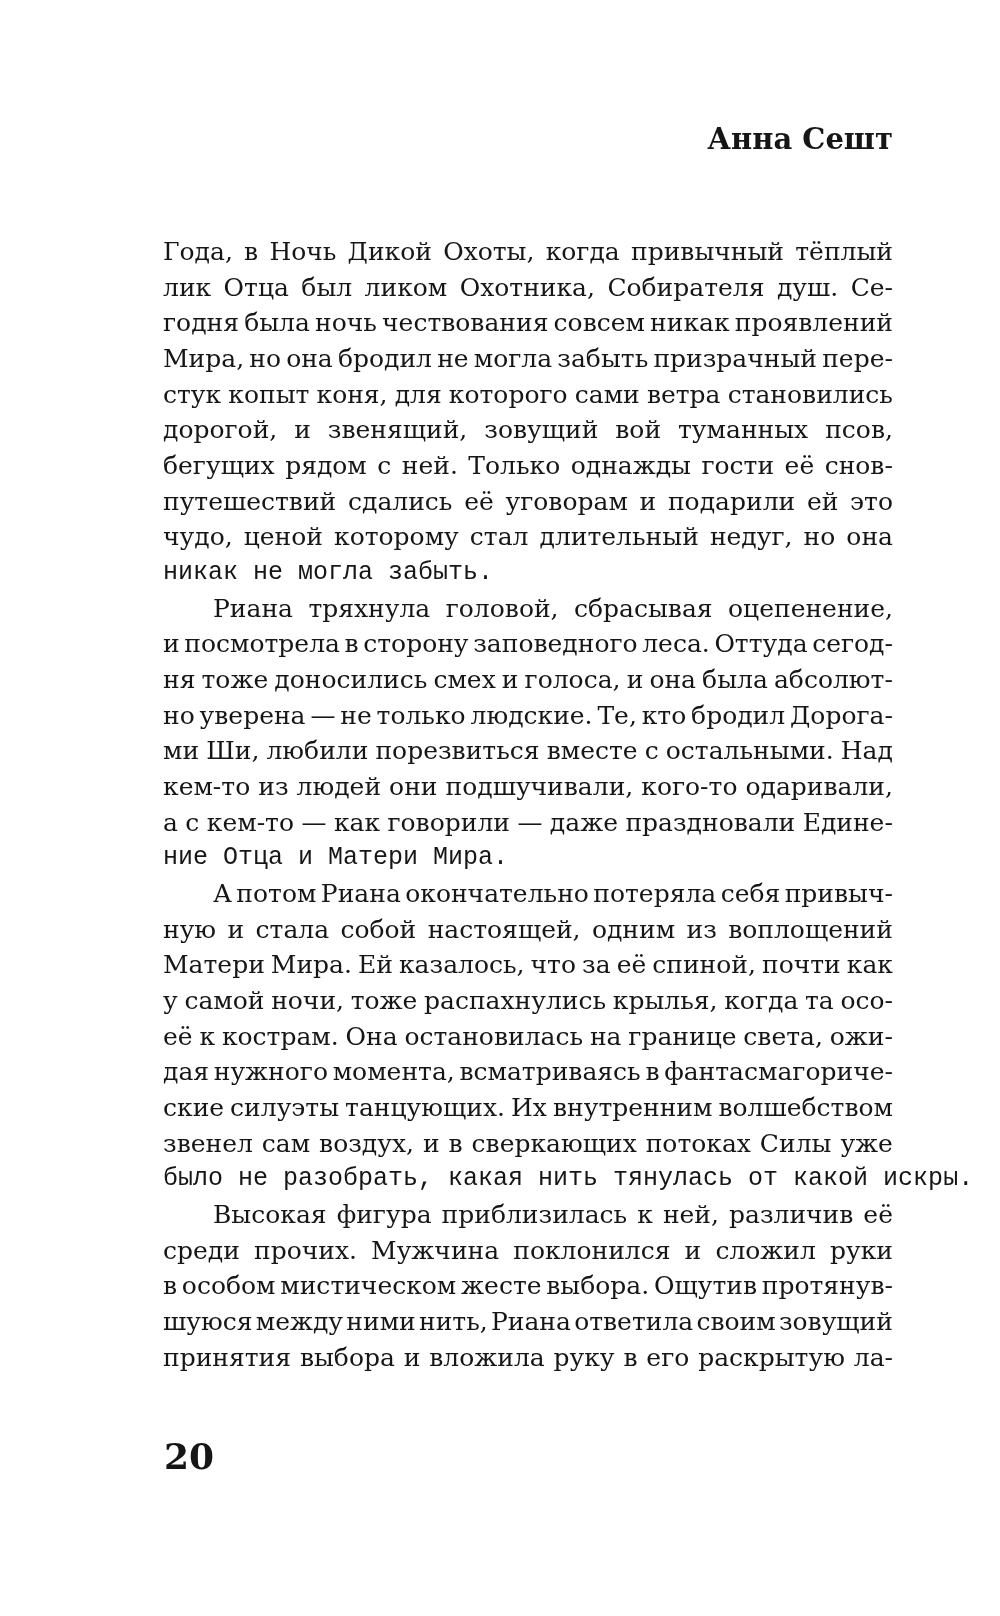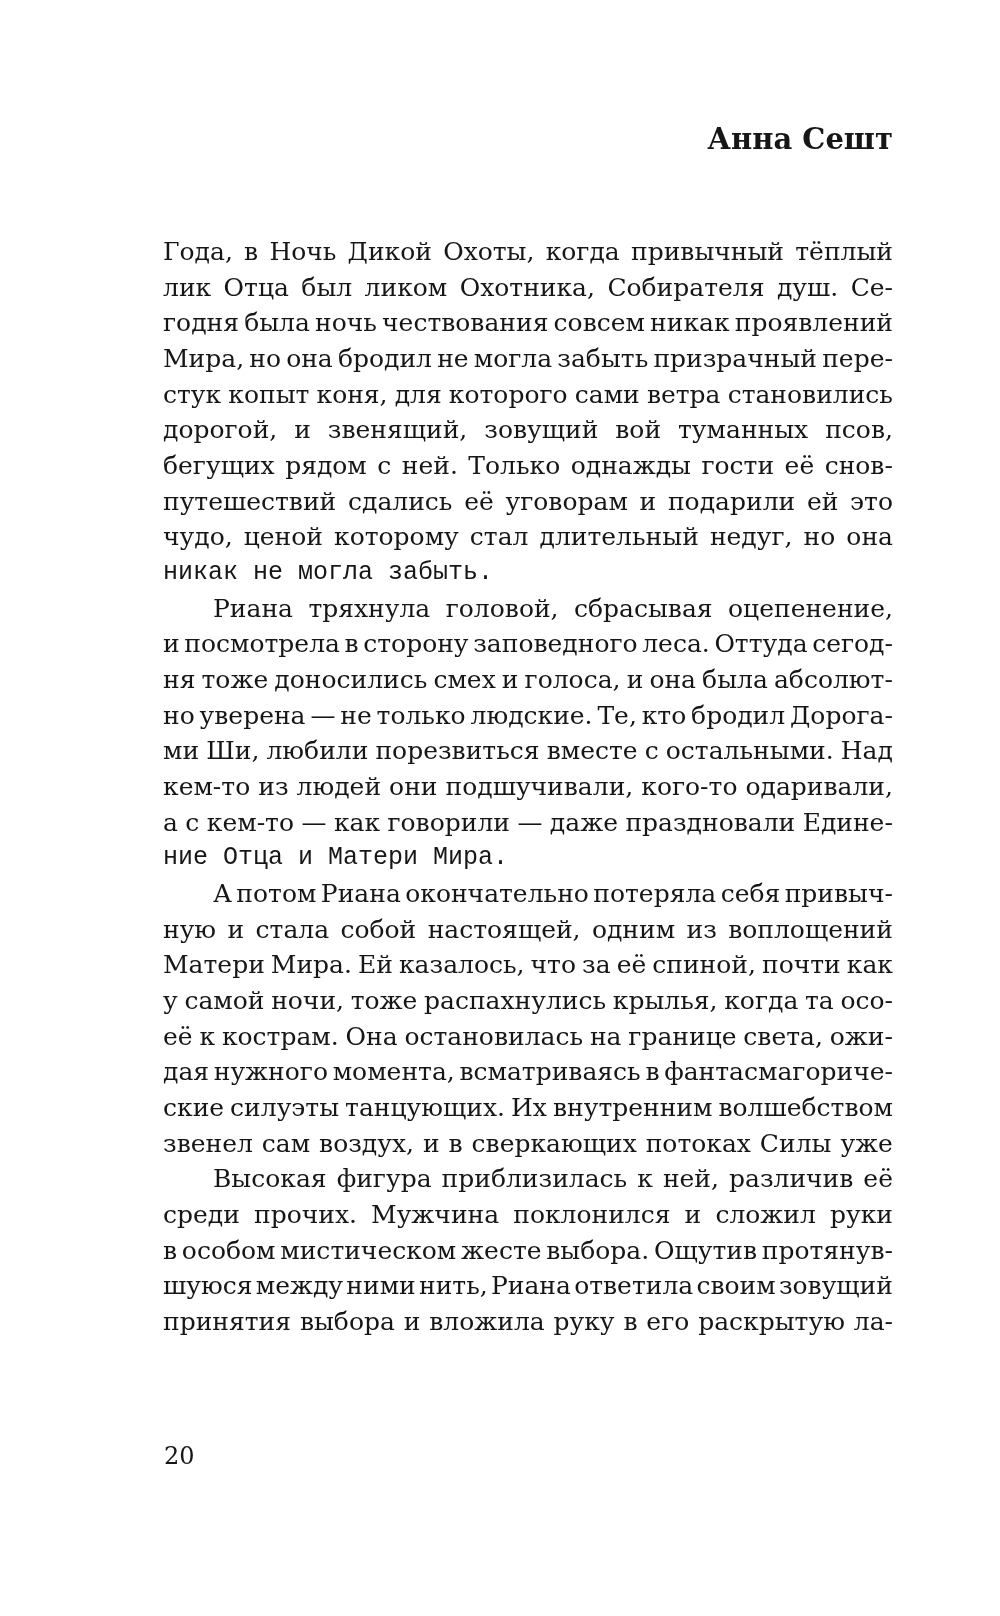--- a/index.html
+++ b/index.html
@@ -57,22 +57,22 @@
     white-space: nowrap;
     line-height: 35.68px;
     font-family: Liberation Mono, monospace;
   }
   .it {
   }
   .page-number {
     position: absolute;
     left: 164px;
     top: 1442px;
-    font-size: 24px;
-    font-weight: normal;
+    font-size: 36px;
+    font-weight: bold;
     line-height: 28px;
   }
 </style>
 </head>
 <body>
 
 <div class="page">
   <div class="running-header">Анна Сешт</div>
 
   <div class="body-text">
@@ -313,20 +313,21 @@
         <span class="word">звенел</span>
         <span class="word">сам</span>
         <span class="word">воздух,</span>
         <span class="word">и</span>
         <span class="word">в</span>
         <span class="word">сверкающих</span>
         <span class="word">потоках</span>
         <span class="word">Силы</span>
         <span class="word">уже</span>
       </div>
+      <div class="line last"><span>было не разобрать, какая нить тянулась от какой искры.</span></div>
       <div class="line indent">
         <span class="word">Высокая</span>
         <span class="word">фигура</span>
         <span class="word">приблизилась</span>
         <span class="word">к</span>
         <span class="word">ней,</span>
         <span class="word">различив</span>
         <span class="word">её</span>
       </div>
       <div class="line">

